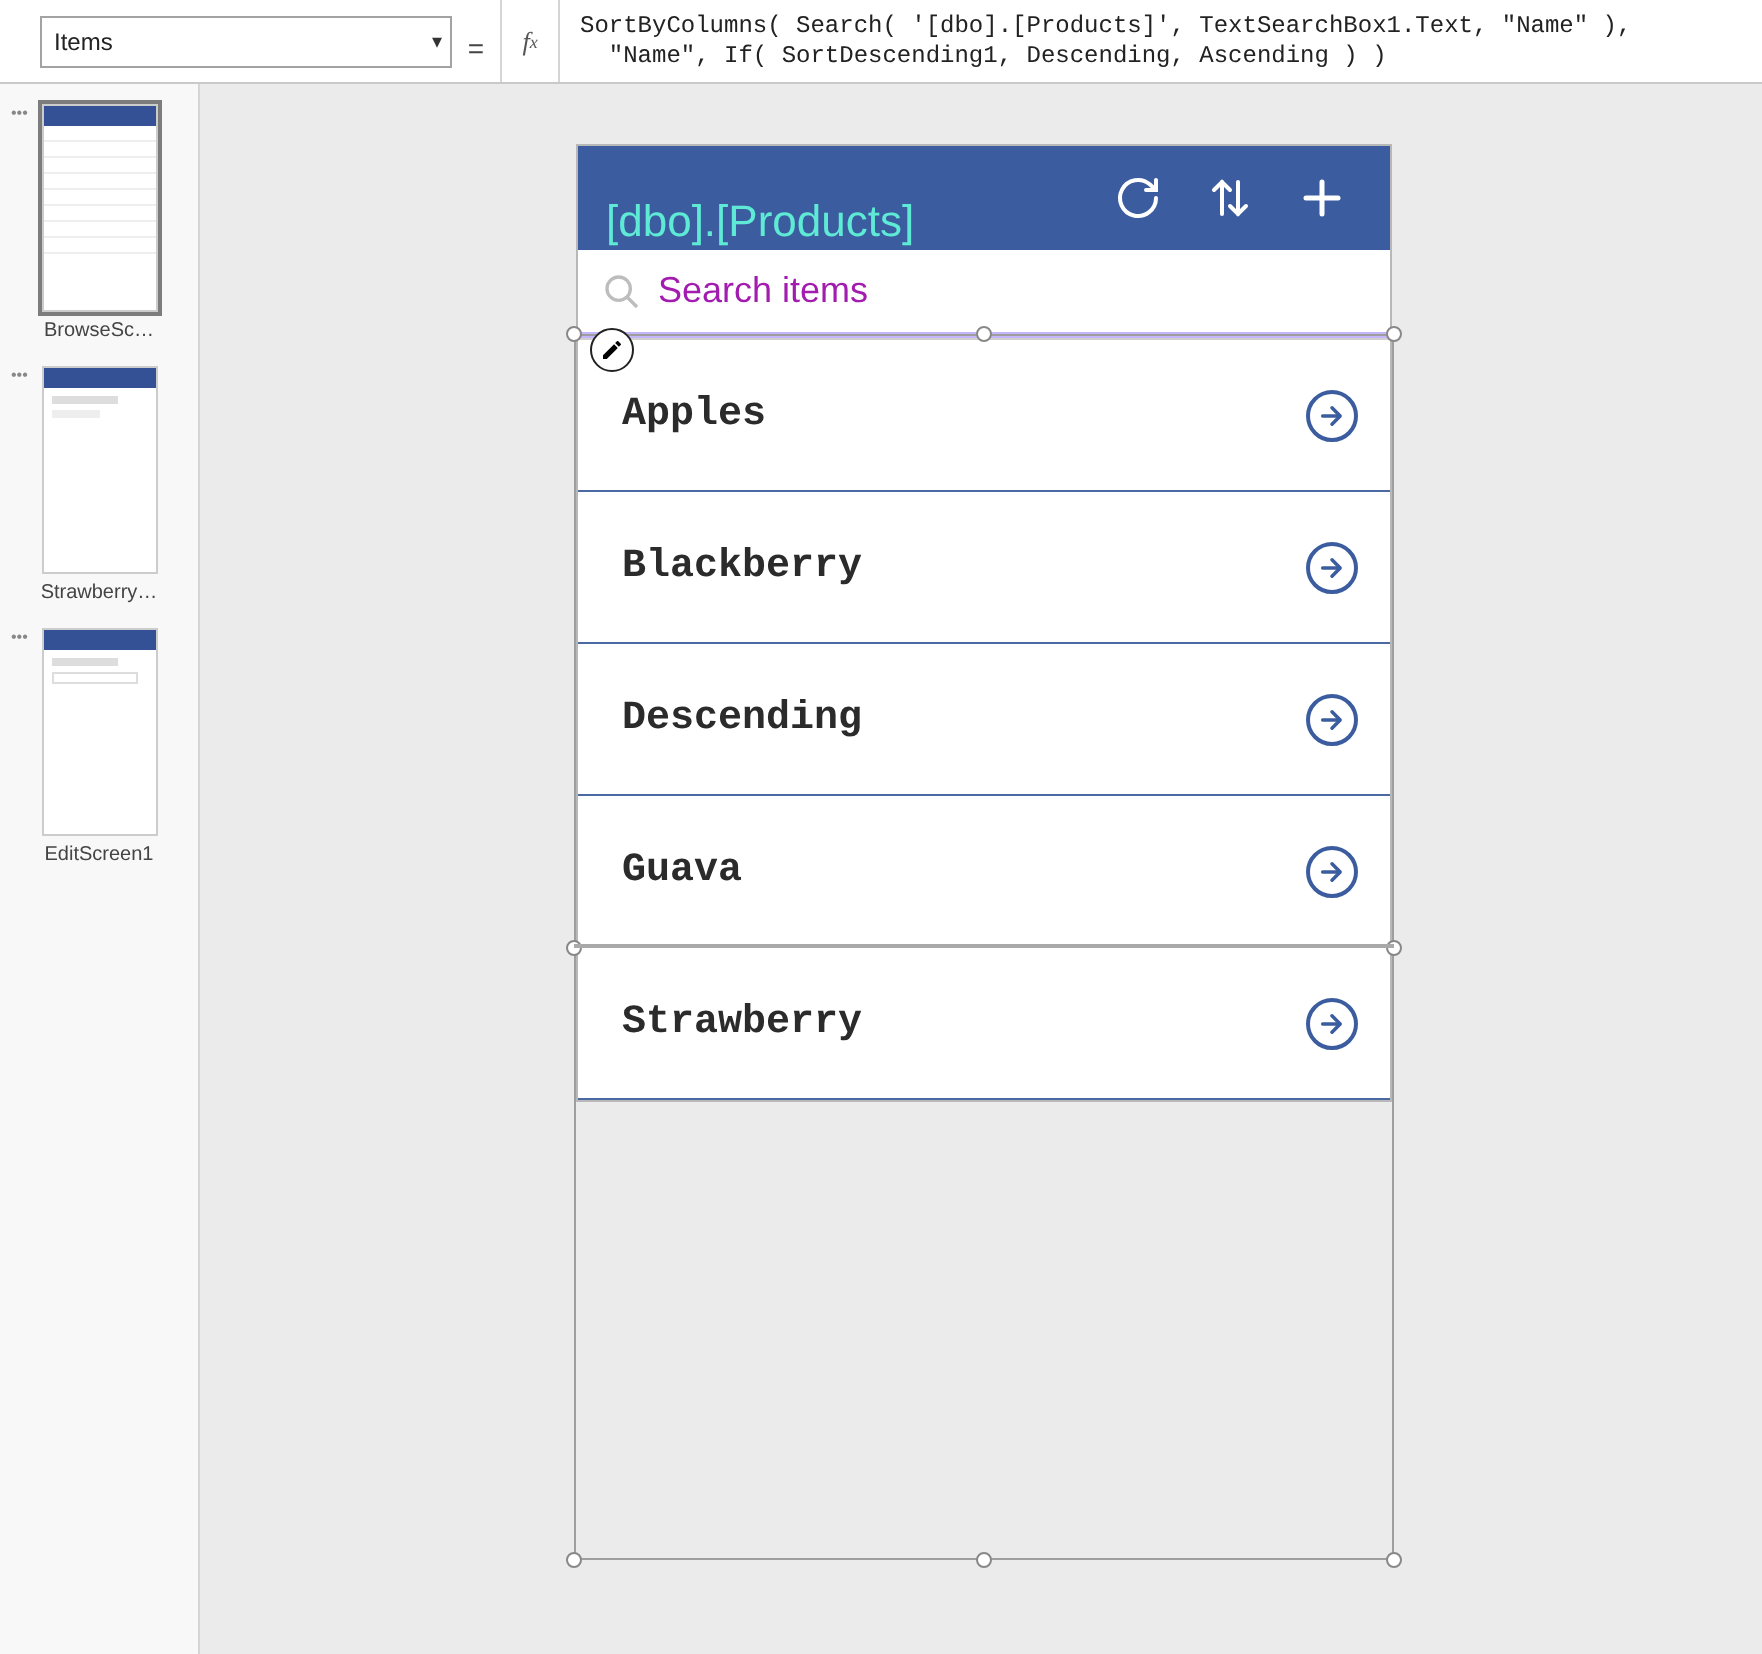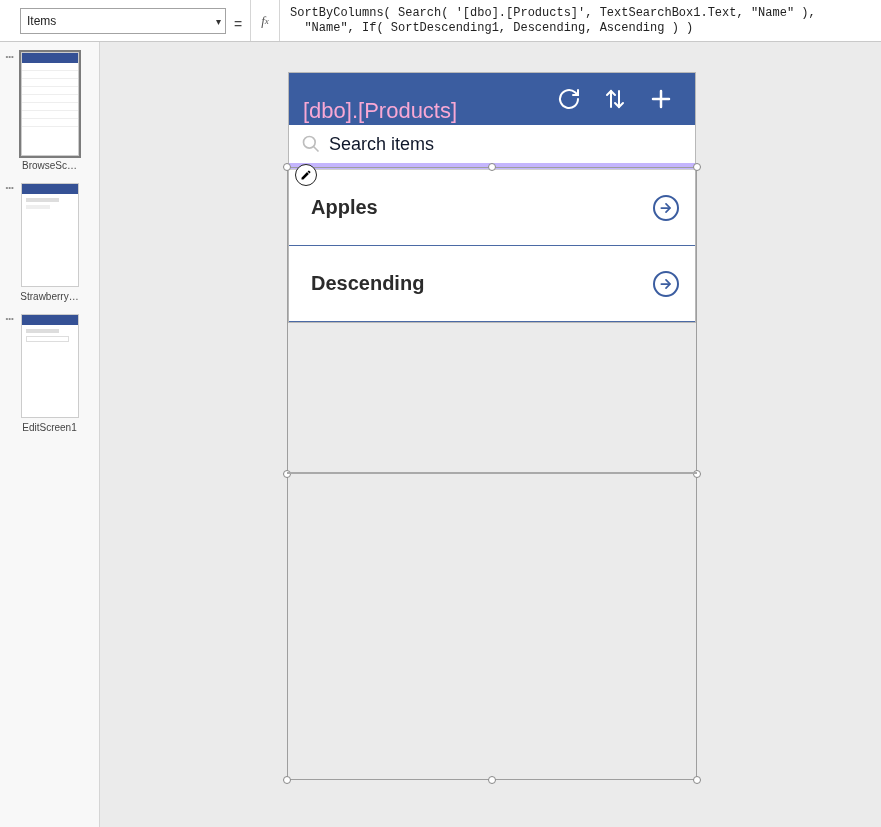--- a/index.html
+++ b/index.html
@@ -146,21 +146,21 @@
   }
   .phone-header {
     background: #3b5da0;
     height: 52px;
     display: flex;
     align-items: center;
     padding: 0 14px;
     gap: 6px;
   }
   .phone-title {
-    color: #f9a8d4;
+    color: #5eead4;
     font-size: 22px;
     flex: 1;
     font-weight: 400;
     margin-top: 24px;
   }
   .hdr-btn {
     width: 40px;
     height: 40px;
     display: flex;
     align-items: center;
@@ -169,29 +169,30 @@
     cursor: pointer;
   }
   .hdr-btn svg { stroke: #fff; }
 
   .search-row {
     height: 44px;
     display: flex;
     align-items: center;
     padding: 0 12px;
     gap: 8px;
-    border-bottom: 6px solid #c4b5fd;
-    color: #0f172a;
+    border-bottom: 3px solid #c4b5fd;
+    color: #a21caf;
     font-size: 18px;
   }
   .search-row svg { stroke: #bdbdbd; }
 
   .gallery {
     border-top: 1px solid #d0d0d0;
     position: relative;
+    font-family: Liberation Mono, monospace;
   }
   .edit-badge {
     position: absolute;
     left: 6px;
     top: -6px;
     width: 22px;
     height: 22px;
     border-radius: 50%;
     background: #fff;
     border: 1.5px solid #222;
@@ -363,21 +364,48 @@
       <div class="list-item">
             <div class="item-label">Apples</div>
             <div class="go-btn">
               <svg width="14" height="14" viewBox="0 0 24 24" fill="none" stroke-width="3" stroke-linecap="round" stroke-linejoin="round">
                 <line x1="4" y1="12" x2="18" y2="12"></line>
                 <polyline points="12 5 19 12 12 19"></polyline>
               </svg>
             </div>
           </div>
           <div class="list-item">
+            <div class="item-label">Blackberry</div>
+            <div class="go-btn">
+              <svg width="14" height="14" viewBox="0 0 24 24" fill="none" stroke-width="3" stroke-linecap="round" stroke-linejoin="round">
+                <line x1="4" y1="12" x2="18" y2="12"></line>
+                <polyline points="12 5 19 12 12 19"></polyline>
+              </svg>
+            </div>
+          </div>
+          <div class="list-item">
             <div class="item-label">Descending</div>
+            <div class="go-btn">
+              <svg width="14" height="14" viewBox="0 0 24 24" fill="none" stroke-width="3" stroke-linecap="round" stroke-linejoin="round">
+                <line x1="4" y1="12" x2="18" y2="12"></line>
+                <polyline points="12 5 19 12 12 19"></polyline>
+              </svg>
+            </div>
+          </div>
+          <div class="list-item">
+            <div class="item-label">Guava</div>
+            <div class="go-btn">
+              <svg width="14" height="14" viewBox="0 0 24 24" fill="none" stroke-width="3" stroke-linecap="round" stroke-linejoin="round">
+                <line x1="4" y1="12" x2="18" y2="12"></line>
+                <polyline points="12 5 19 12 12 19"></polyline>
+              </svg>
+            </div>
+          </div>
+          <div class="list-item">
+            <div class="item-label">Strawberry</div>
             <div class="go-btn">
               <svg width="14" height="14" viewBox="0 0 24 24" fill="none" stroke-width="3" stroke-linecap="round" stroke-linejoin="round">
                 <line x1="4" y1="12" x2="18" y2="12"></line>
                 <polyline points="12 5 19 12 12 19"></polyline>
               </svg>
             </div>
           </div>
         </div>
     </div>
 

